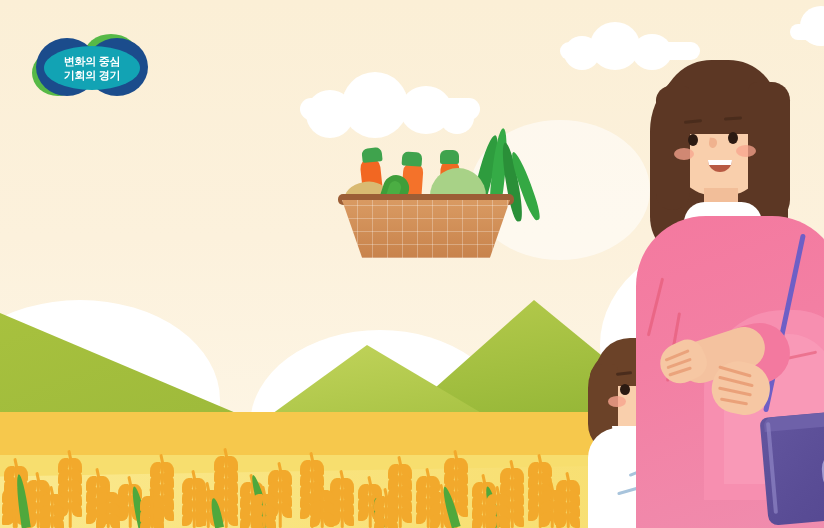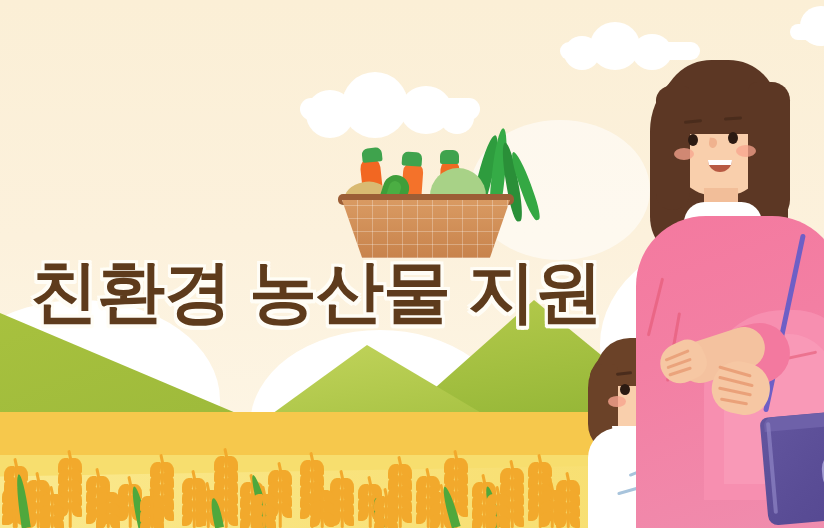--- a/index.html
+++ b/index.html
@@ -847,22 +847,32 @@
 
     <div class="veg" style="left:118px; top:78px; width:48px; height:40px; background:#EF4436; border-radius:50%;"></div>
     <div class="veg" style="left:134px; top:76px; width:14px; height:8px; background:#3FA34D; border-radius:50%;"></div>
 
     <div id="basket-rim"></div>
     <div id="basket-body">
       <div id="basket-weave"></div>
     </div>
   </div>
 
-  <div id="title-line2">친환경 농산물 지원</div>
-
+
+  <div id="logo">
+    <div class="blobshape" id="lg-green-l"></div>
+    <div class="blobshape" id="lg-green-r"></div>
+    <div class="blobshape" id="lg-navy-l"></div>
+    <div class="blobshape" id="lg-navy-r"></div>
+    <div class="blobshape" id="lg-teal"></div>
+    <div id="logo-text">
+      <span>변화의 중심</span>
+      <span>기회의 경기</span>
+    </div>
+  </div>
 
   <div id="child">
     <div id="c-hair-back"></div>
     <div id="c-face"></div>
     <div id="c-ear"></div>
     <div id="c-hair-top"></div>
     <div id="c-hair-sideL"></div>
     <div class="c-brow" id="c-brow-l"></div>
     <div class="c-brow" id="c-brow-r"></div>
     <div class="c-cheek" id="c-cheek-l"></div>

